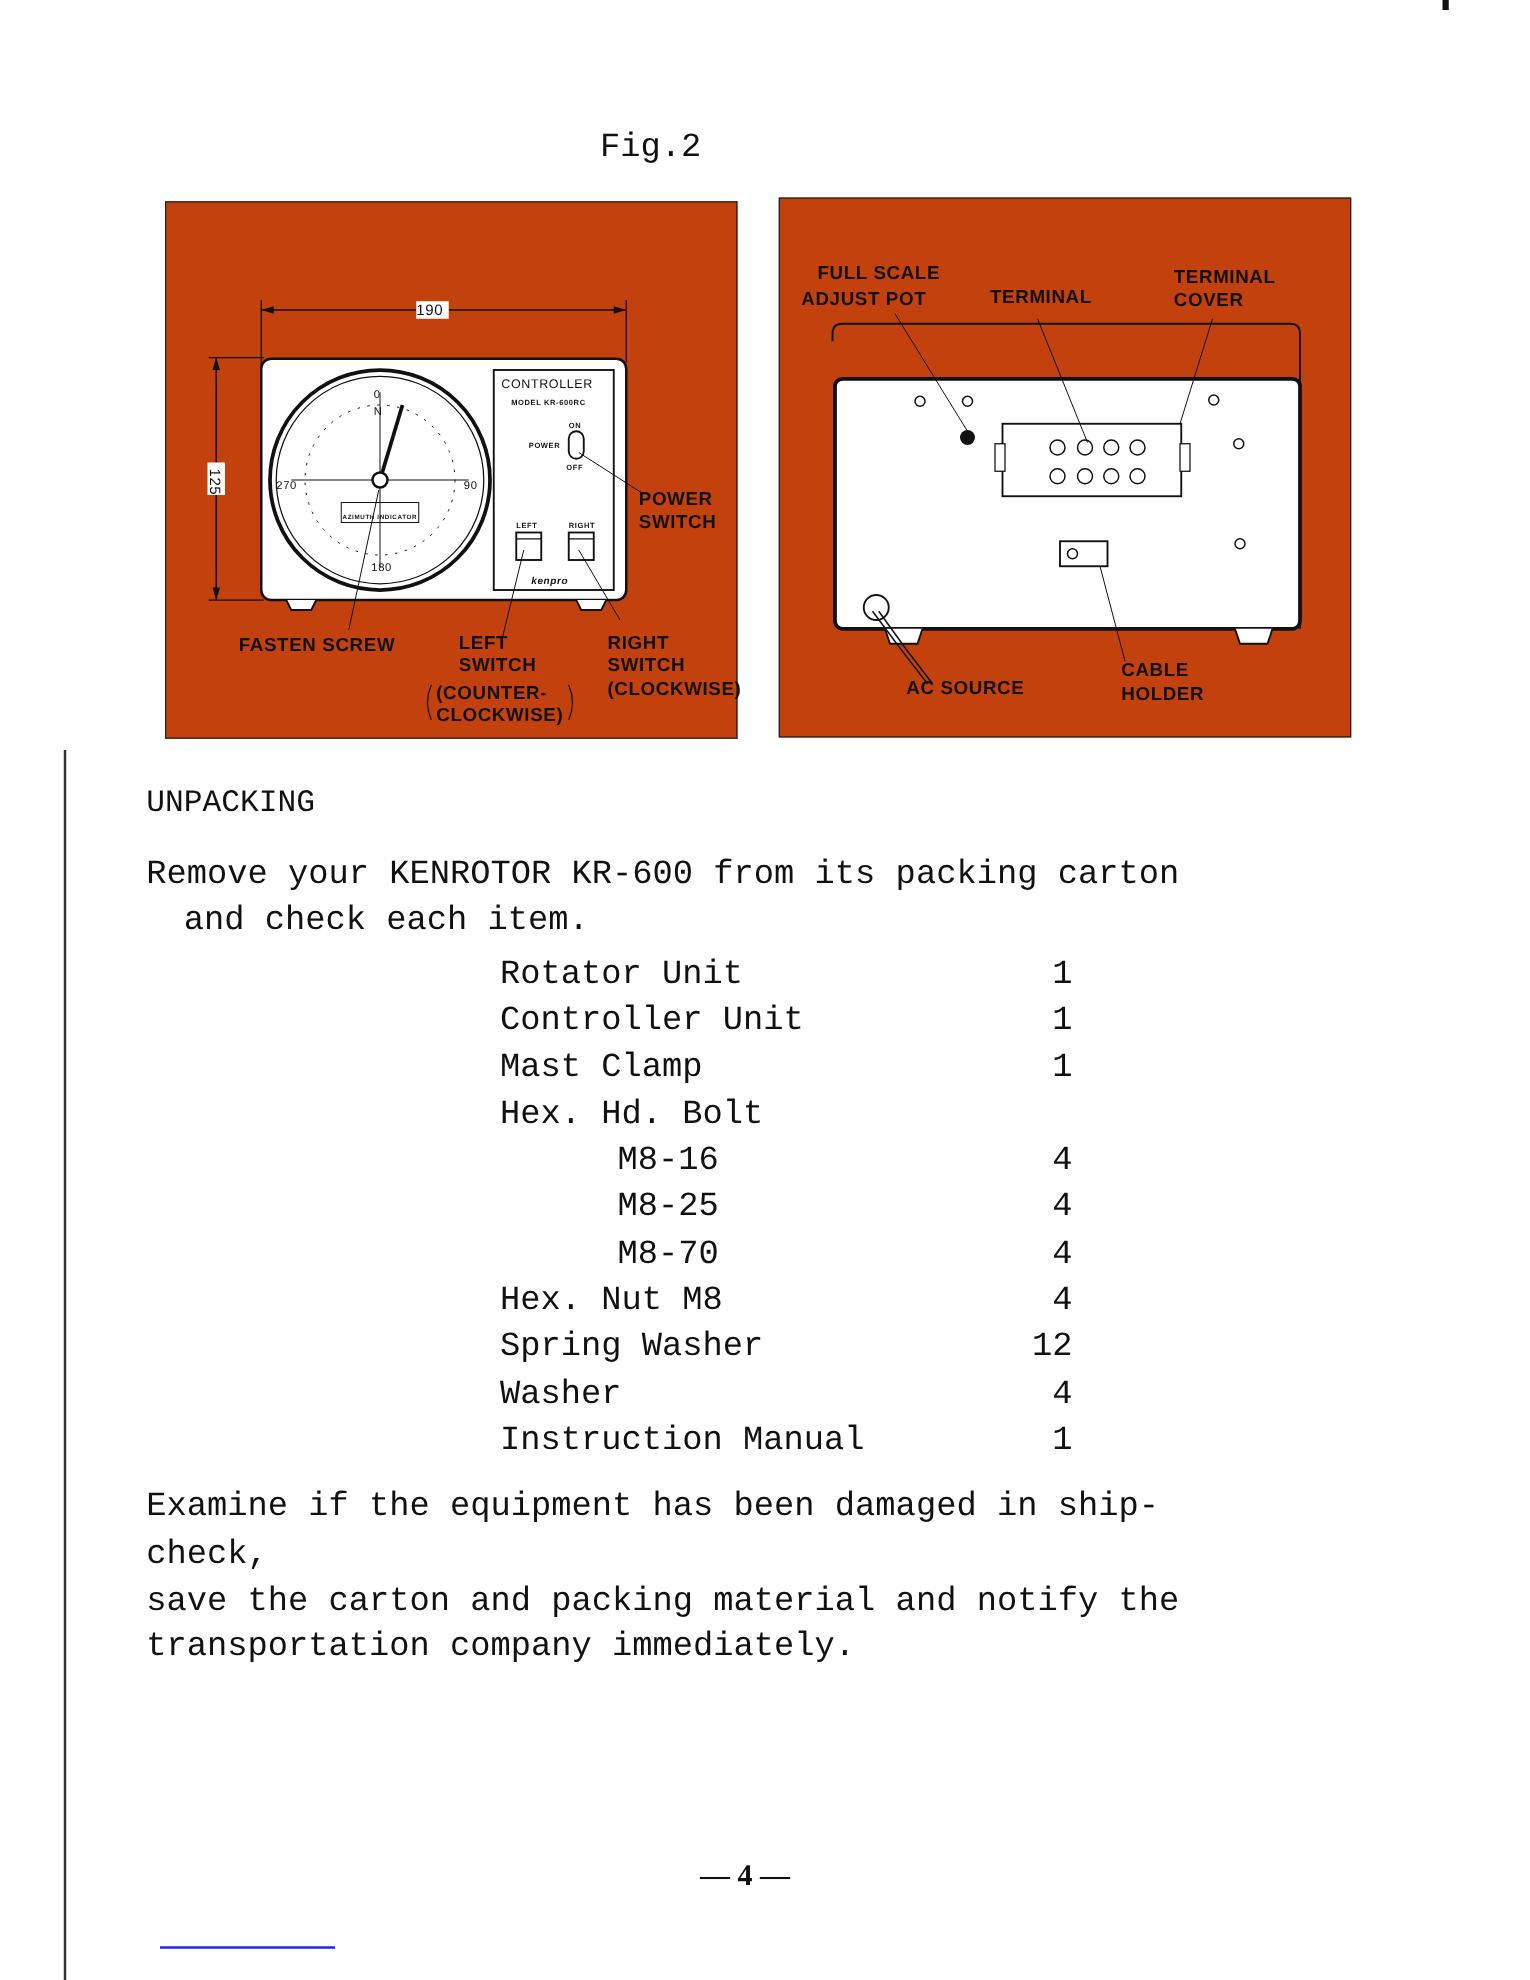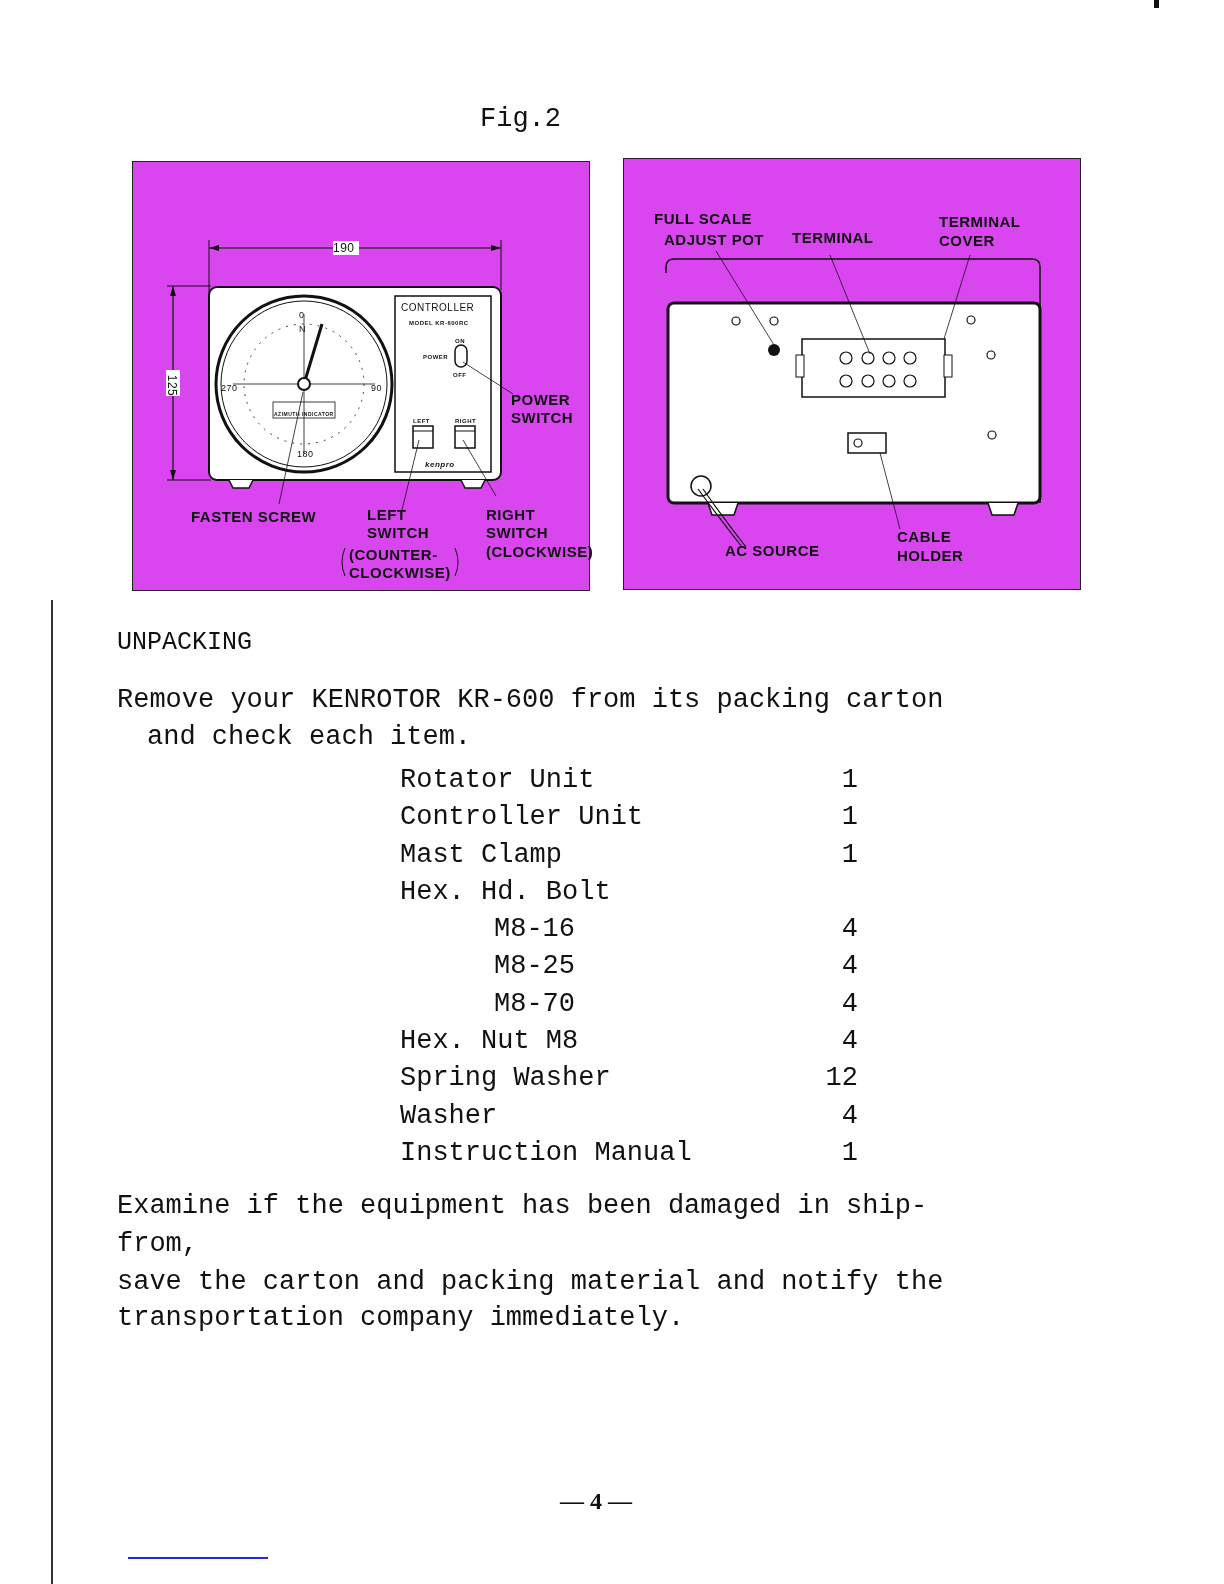--- a/index.html
+++ b/index.html
@@ -1,19 +1,19 @@
 <!DOCTYPE html>
 <html><head>
 <meta charset="utf-8">
 <style>
   html, body { margin:0; padding:0; background:#ffffff; }
   body { width:1224px; height:1584px; position:relative; overflow:hidden; color:#111; font-family:"Liberation Mono", "DejaVu Sans Mono", monospace; }
   .abs { position:absolute; }
   .fig-title { left:480px; top:92px; font-size:27px; font-family:"Liberation Mono", monospace;margin-top:12px; }
-  .panel { border:1.5px solid #222; background:#d946ef; }
+  .panel { border:1.5px solid #222; background:#c2410c; }
   #panel-left { left:132px; top:161px; width:456px; height:428px; }
   #panel-right { left:623px; top:158px; width:456px; height:430px; }
   .lbl { position:absolute; font-family:"Liberation Sans", "DejaVu Sans", sans-serif; font-weight:bold; font-size:15px; line-height:19px; letter-spacing:0.5px; color:#111; white-space:nowrap; }
   .heading { left:117px; top:628px; font-size:25px; }
   .para { left:117px; font-size:27px; line-height:37px; white-space:pre; }
   .items { left:400px; top:762px; width:470px; }
   .item-row { display:flex; justify-content:space-between; font-size:27px; line-height:37.3px; height:37.3px; }
   .item-row .name { white-space:pre; }
   .item-row .qty { width:60px; text-align:right; padding-right:12px; }
   .item-row.sub .name { padding-left:94px; }
@@ -130,21 +130,21 @@
     <circle cx="234" cy="284" r="4" fill="#fff" stroke="#111" stroke-width="1.2"></circle>
     <circle cx="77" cy="327" r="10" fill="#fff" stroke="#111" stroke-width="1.5"></circle>
     <path d="M74 330 Q96 360 118 388" fill="none" stroke="#111" stroke-width="1.2"></path>
     <path d="M79 330 Q100 360 122 388" fill="none" stroke="#111" stroke-width="1.2"></path>
     <line x1="92" y1="92" x2="150" y2="186" stroke="#111" stroke-width="0.8"></line>
     <line x1="206" y1="96" x2="246" y2="195" stroke="#111" stroke-width="0.8"></line>
     <line x1="346" y1="96" x2="320" y2="180" stroke="#111" stroke-width="0.8"></line>
     <line x1="256" y1="294" x2="276" y2="370" stroke="#111" stroke-width="0.8"></line>
   </svg>
   <div class="lbl" style="left:30px;top:50px;">FULL SCALE</div>
-  <div class="lbl" style="left:40px;top:71px;">ADJUST POT</div>
+  <div class="lbl" style="left:17px;top:71px;">ADJUST POT</div>
   <div class="lbl" style="left:168px;top:69px;">TERMINAL</div>
   <div class="lbl" style="left:315px;top:53px;">TERMINAL</div>
   <div class="lbl" style="left:315px;top:72px;">COVER</div>
   <div class="lbl" style="left:101px;top:382px;">AC SOURCE</div>
   <div class="lbl" style="left:273px;top:368px;">CABLE</div>
   <div class="lbl" style="left:273px;top:387px;">HOLDER</div>
 </div>
 
 <div class="abs heading">UNPACKING</div>
 <div class="abs para" style="top:682px;">Remove your KENROTOR KR-600 from its packing carton</div>
@@ -191,21 +191,21 @@
       <span class="name">Washer</span>
       <span class="qty">4</span>
     </div>
   <div class="item-row">
       <span class="name">Instruction Manual</span>
       <span class="qty">1</span>
     </div>
 </div>
 
 <div class="abs para" style="top:1188px;text-align:center;">Examine if the equipment has been damaged in ship-</div>
-<div class="abs para" style="top:1226px;">from,</div>
+<div class="abs para" style="top:1226px;">check,</div>
 <div class="abs para" style="top:1264px;">save the carton and packing material and notify the</div>
 <div class="abs para" style="top:1300px;">transportation company immediately.</div>
 
 <div class="abs page-num">— 4 —</div>
 
 <div class="abs margin-line" style="left:51px;top:600px;width:1.5px;height:984px;"></div>
 <div class="abs" style="left:128px;top:1557px;width:140px;height:1.5px;background:#1a2be0;"></div>
 <div class="abs" style="left:1154px;top:0px;width:5px;height:8px;background:#111;"></div>
 
 </body></html>

